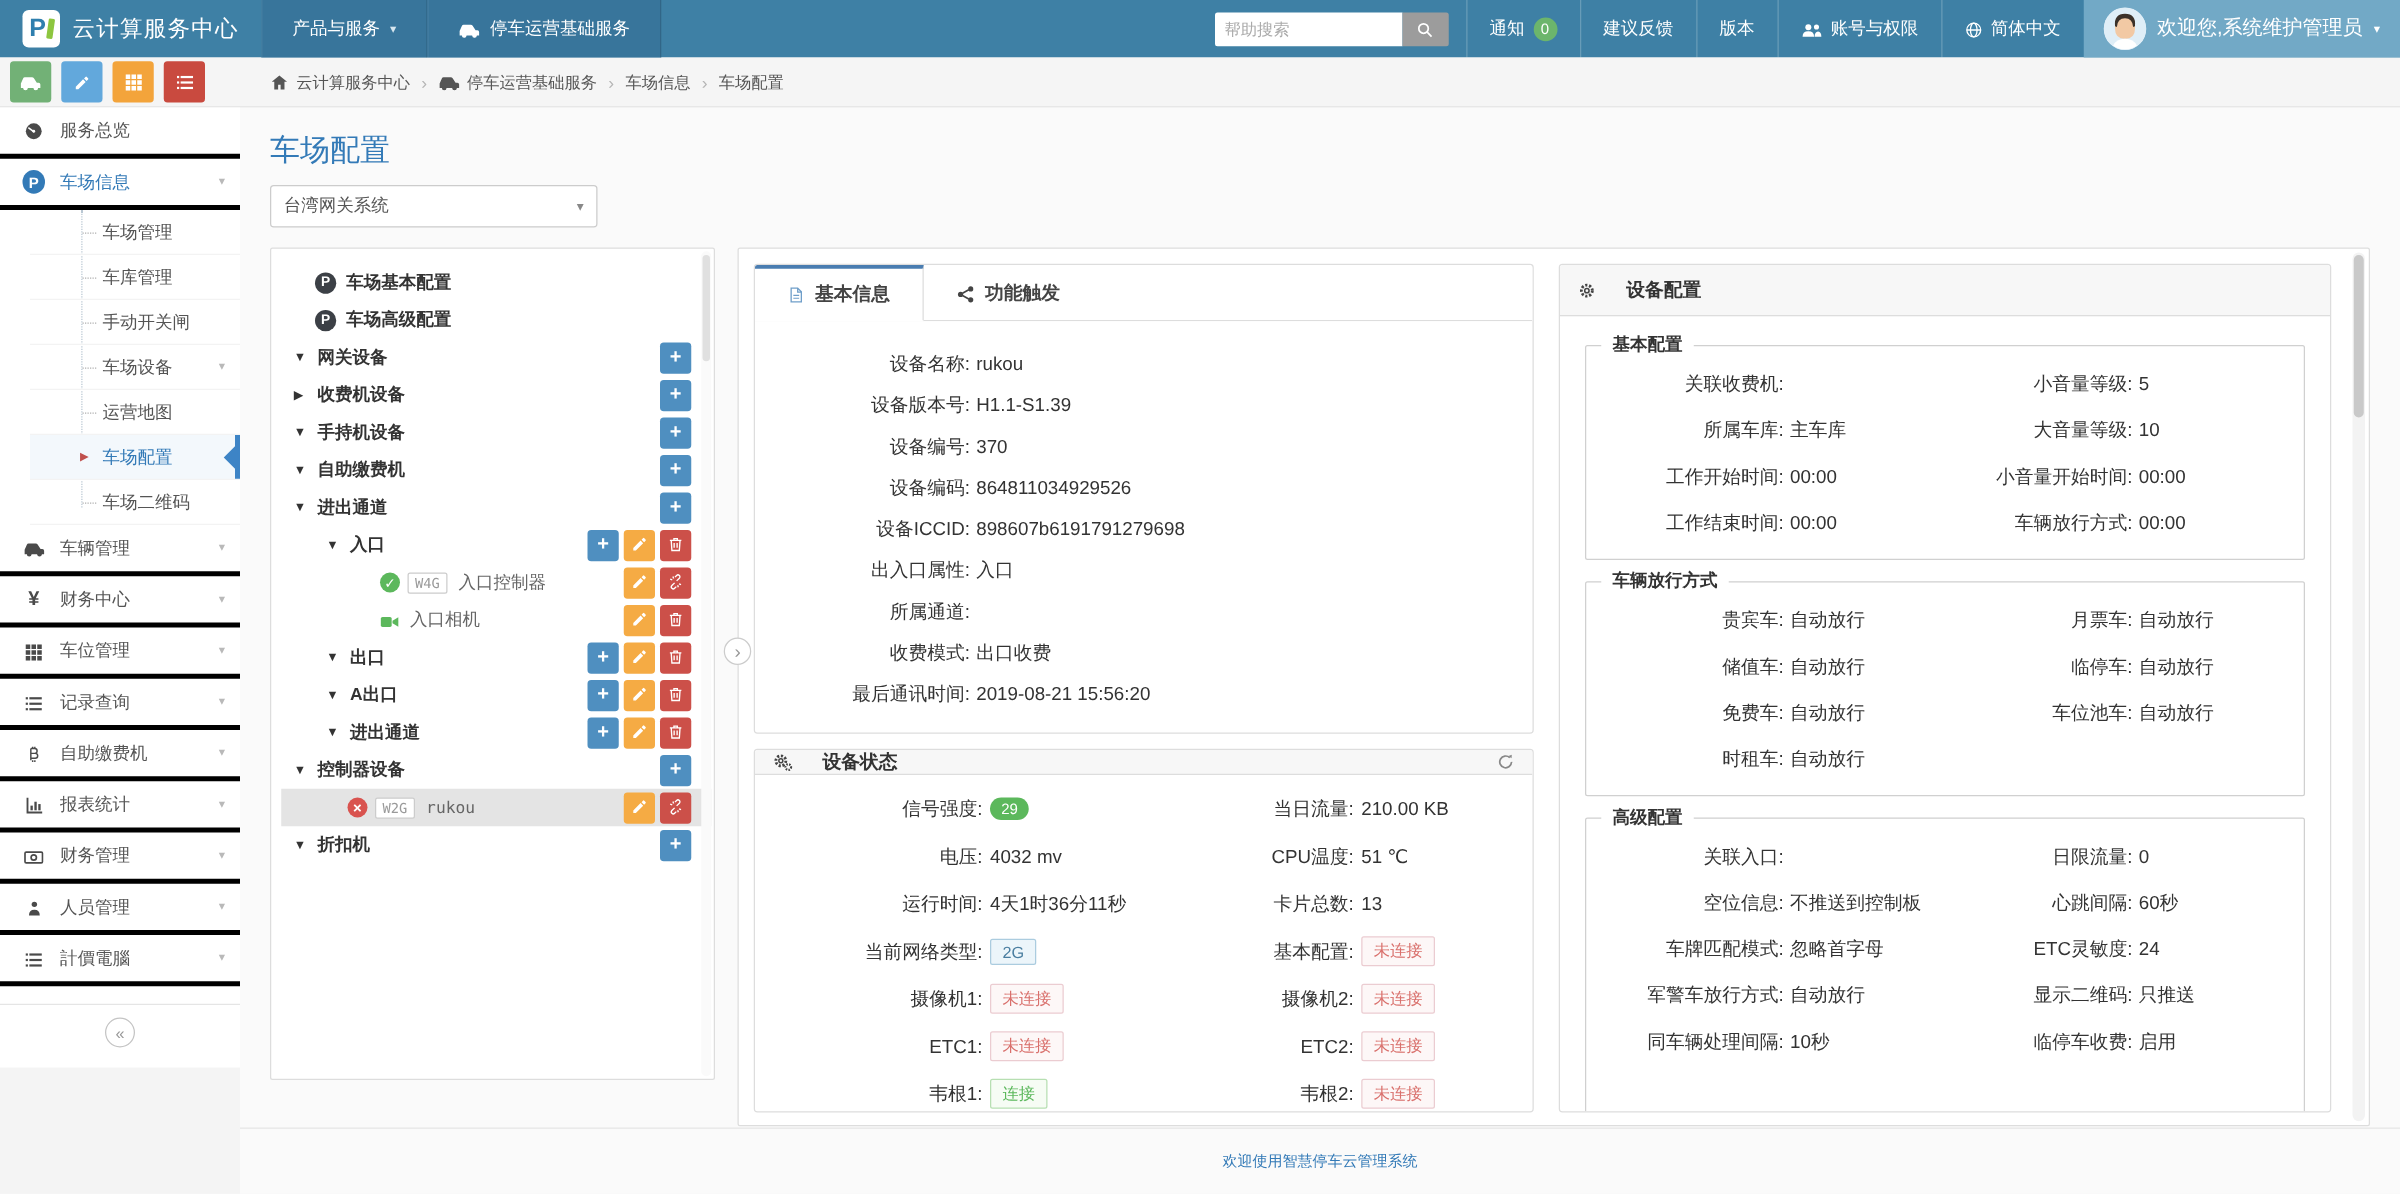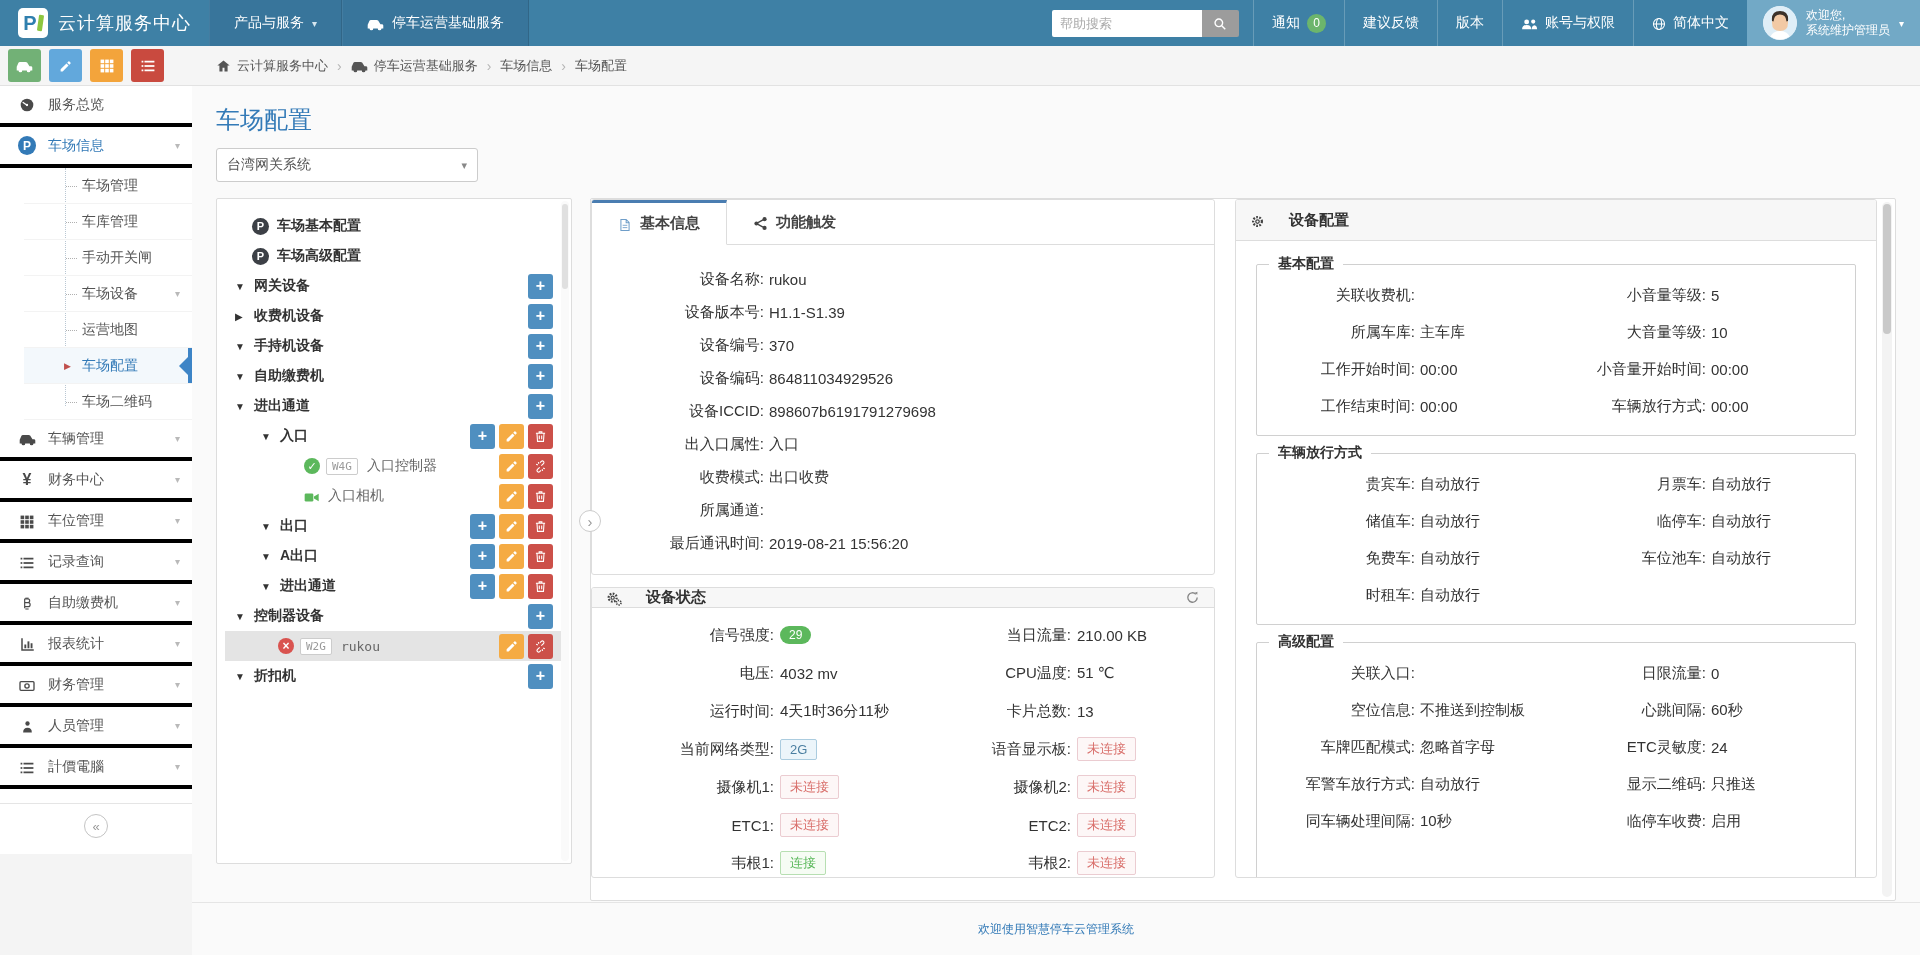--- a/index.html
+++ b/index.html
@@ -20,21 +20,21 @@
   .nav-item .caret-w { font-size:10px; color:#d6e6ef; }
   .nav-right { margin-left:auto; display:flex; align-items:center; }
   .search { display:flex; align-items:center; margin-right:14px;justify-content:flex-end; }
   .search input { width:150px; height:27px; border:none; padding:0 8px; font-size:13px; color:#555; outline:none; border-radius:2px 0 0 2px; }
   .search input::placeholder { color:#aaa; }
   .search-btn { width:37px; height:27px; background:#9c9c9c; border:none; color:#fff; border-radius:0 2px 2px 0; cursor:pointer; display:flex; align-items:center; justify-content:center; }
   .nav-link { display:flex; align-items:center; gap:7px; padding:0 18px; height:46px; border-left:1px solid rgba(255,255,255,.22); font-size:14px; cursor:pointer; color:#fff; }
   .badge-count { width:19px; height:19px; border-radius:50%; background:#6cb56c; color:#fff; font-size:12px; display:flex; align-items:center; justify-content:center; }
   .user { display:flex; align-items:center; gap:9px; padding:0 16px; background:#72a9c6; height:46px; cursor:pointer; }
   .avatar { width:34px; height:34px; border-radius:50%; overflow:hidden; background:#dfeef7; flex:0 0 auto; }
-  .u-lines { display:flex; flex-direction:column; line-height:1.25; font-size:12px; }
+  .u-lines { display:flex; flex-direction:row; line-height:1.25; font-size:16px; }
   .user .caret-w { font-size:10px; }
 
   
   .subbar { height:40px; background:#f5f5f5; border-bottom:1px solid #e2e2e2; display:flex; align-items:center; }
   .quick { width:192px; display:flex; gap:8px; padding:0 8px; align-items:center; }
   .qbtn { width:33px; height:33px; border:none; border-radius:3px; color:#fff; cursor:pointer; display:flex; align-items:center; justify-content:center; }
   .crumbs { display:flex; align-items:center; gap:9px; padding-left:24px; font-size:13px; color:#555; }
   .crumb { display:flex; align-items:center; gap:6px; cursor:pointer; color:#555; }
   .crumb .icon { color:#555; }
   .crumb-sep { color:#b5b5b5; font-size:14px; }
@@ -89,21 +89,21 @@
   .tb-add { background:#4f8fc0; }
   .tb-edit { background:#f5ab44; }
   .tb-delete { background:#cc5049; }
   .tb-unlink { background:#cc5049; }
   .tree-scroll { position:absolute; right:2px; top:2px; bottom:2px; width:8px; background:#fafafa; border-radius:4px; }
   .tree-scroll .thumb { position:absolute; top:3px; left:1px; width:6px; height:85px; background:#e0e0e0; border-radius:3px; display:block; }
 
   .expander { position:absolute; left:363px; top:312px; width:22px; height:22px; border-radius:50%; border:1px solid #ccc; background:#fff; color:#999; font-size:15px; line-height:1; cursor:pointer; z-index:3; }
 
   
-  .right-panel { flex:1; min-width:0; height:703px; background:#fff; border:1px solid #ddd; border-radius:2px; padding:0; display:flex; gap:20px; position:relative; overflow:hidden; }
+  .right-panel { flex:1; min-width:0; height:703px; background:#fff; border:1px solid #ddd; border-radius:2px; padding:12px; display:flex; gap:20px; position:relative; overflow:hidden; }
   .col-left { width:624px; flex:0 0 624px; display:flex; flex-direction:column; height:679px; }
   .col-right { flex:1; min-width:0; margin-right:18px; }
   .card { background:#fff; border:1px solid #ddd; border-radius:3px; }
   .card-header { background:#f7f7f7; border-bottom:1px solid #ddd; padding:0 14px; height:42px; display:flex; align-items:center; gap:24px; font-size:15px; color:#333; }
   .card-header b { font-weight:bold; }
   .hdr-right { margin-left:auto; background:none; border:none; color:#888; cursor:pointer; }
 
   .tabbar { display:flex; border-bottom:1px solid #ddd; height:45px; background:#fff; border-radius:3px 3px 0 0; }
   .tab { display:flex; align-items:center; gap:8px; padding:0 26px; font-weight:bold; font-size:15px; color:#444; cursor:pointer; margin-bottom:-1px; }
   .tab.active { background:#fff; border-top:3px solid #4a7db1; border-right:1px solid #ddd; border-bottom:1px solid #fff; }
@@ -671,26 +671,26 @@
                   </div>
                   <div class="info-row">
                     <span class="info-label">设备ICCID:</span>
                     <span class="info-value">898607b6191791279698</span>
                   </div>
                   <div class="info-row">
                     <span class="info-label">出入口属性:</span>
                     <span class="info-value">入口</span>
                   </div>
                   <div class="info-row">
+                    <span class="info-label">所属通道:</span>
+                    <span class="info-value"></span>
+                  </div>
+                  <div class="info-row">
                     <span class="info-label">收费模式:</span>
                     <span class="info-value">出口收费</span>
-                  </div>
-                  <div class="info-row">
-                    <span class="info-label">所属通道:</span>
-                    <span class="info-value"></span>
                   </div>
                   <div class="info-row">
                     <span class="info-label">最后通讯时间:</span>
                     <span class="info-value">2019-08-21 15:56:20</span>
                   </div>
                 </div>
             </div>
             <div class="card card-status">
               <div class="card-header">
                 <span class="icon"><svg viewBox="0 0 24 24" width="16" height="16" fill="none" stroke="#444">
@@ -734,21 +734,21 @@
                       <span class="status-label">卡片总数:</span>
                       <span class="status-value">13</span>
                     </span>
                   </div>
                   <div class="status-row">
                     <span class="status-cell">
                       <span class="status-label">当前网络类型:</span>
                       <span class="badge-blue">2G</span>
                     </span>
                     <span class="status-cell">
-                      <span class="status-label">语音显示板:</span>
+                      <span class="status-label">基本配置:</span>
                       <span class="badge-red">未连接</span>
                     </span>
                   </div>
                   <div class="status-row">
                     <span class="status-cell">
                       <span class="status-label">摄像机1:</span>
                       <span class="badge-red">未连接</span>
                     </span>
                     <span class="status-cell">
                       <span class="status-label">摄像机2:</span>

